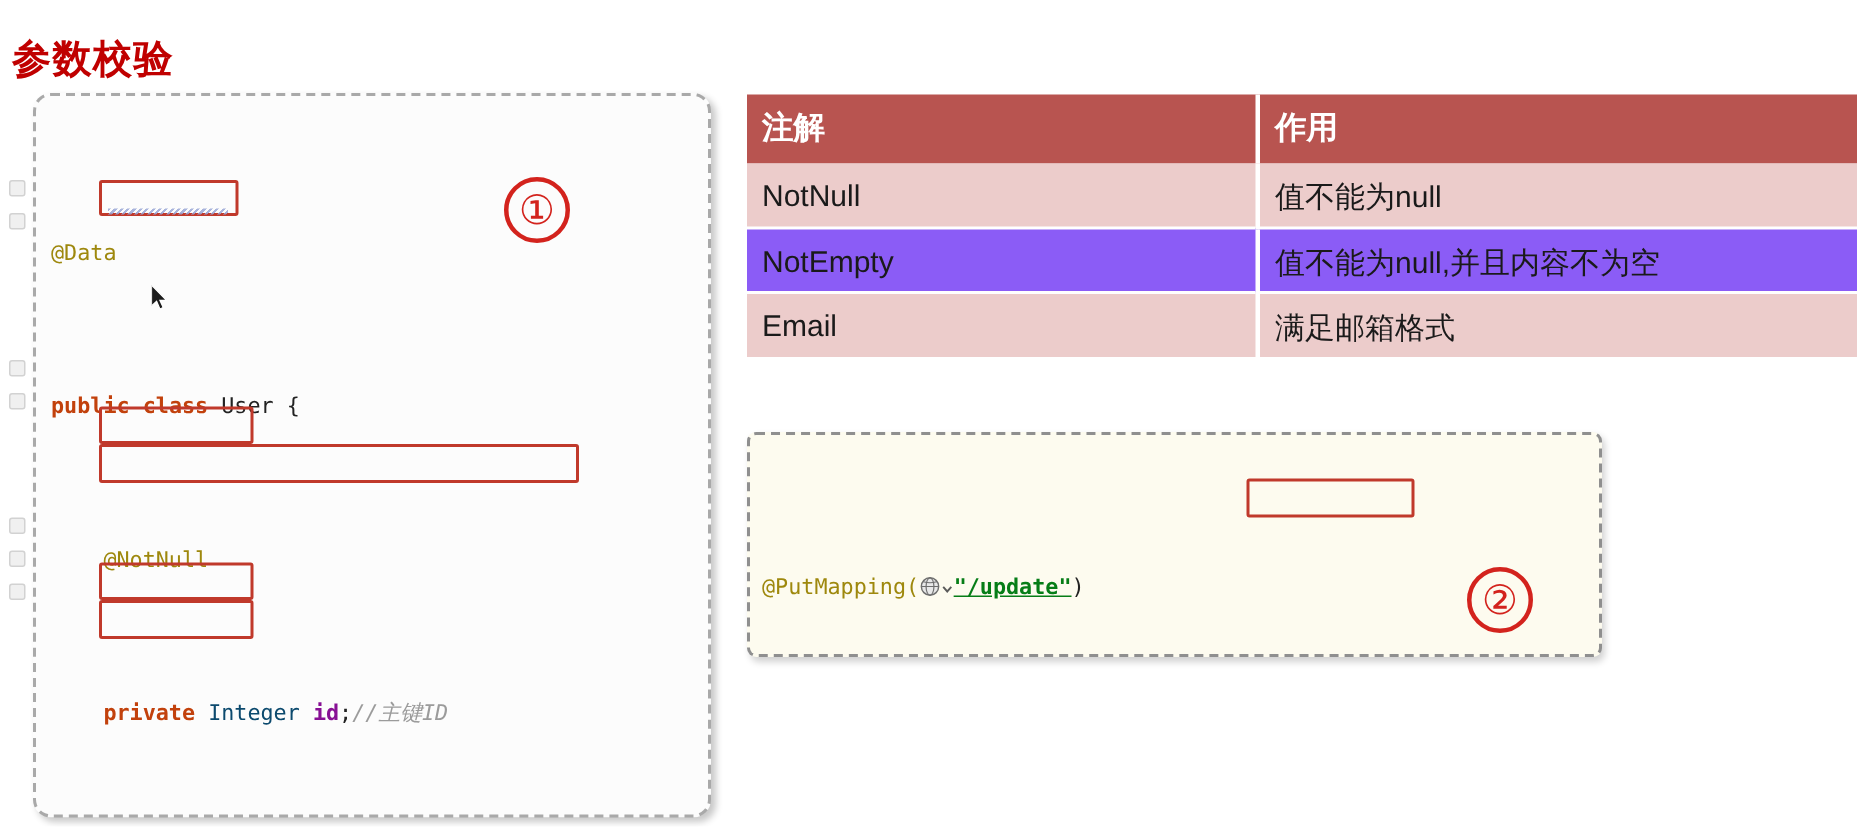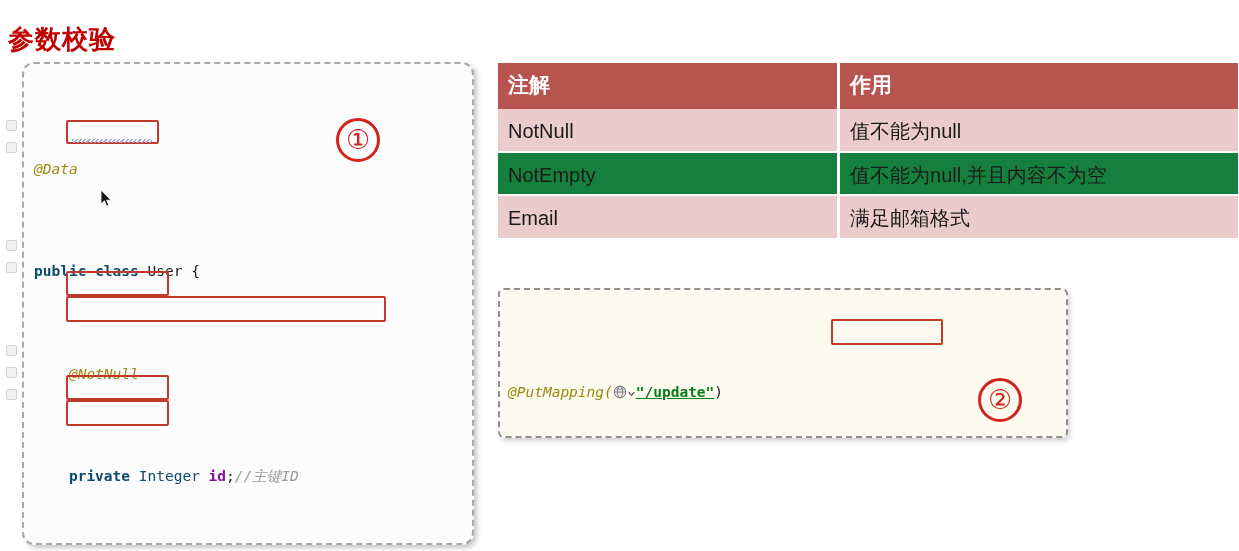--- a/index.html
+++ b/index.html
@@ -71,22 +71,22 @@
     line-height: 25.6px;
     white-space: pre;
     color: #222222;
   }
   #code-block-user .code { padding: 6px 0 0 10px; }
   #code-block-controller .code { padding: 8px 0 0 8px; font-size: 14.5px; line-height: 27px; }
 
   .ln { display: block; height: 25.6px; position: relative; }
   #code-block-controller .ln { height: 27px; }
 
-  .kw      { color: #0c4a6e; font-weight: bold; }
-  .ann     { color: #9e880d; font-style: italic; }
+  .kw      { color: #c2410c; font-weight: bold; }
+  .ann     { color: #9e880d; }
   .type    { color: #0c4a6e; }
   .field   { color: #871094; font-weight: bold; }
   .cmt     { color: #9b9b9b; font-style: italic; }
   .plain   { color: #222222; }
   .classnm { color: #222222; margin-top: 19px; }
   .url-str {
     color: #067d17;
     text-decoration: underline;
     font-weight: bold;
   }
@@ -154,21 +154,21 @@
   }
   #annotation-table td {
     font-size: 20px;
     color: #1a1a1a;
     padding: 5px 10px 2px 10px;
     height: 43px;
     border: none;
     vertical-align: middle;
   }
   #annotation-table tr.row-odd  td { background: #eccccb; }
-  #annotation-table tr.row-even td { background: #15803d; }
+  #annotation-table tr.row-even td { background: #8b5cf6; }
   #annotation-table th.col-a, #annotation-table td.col-a { width: 368px; }
   #annotation-table th.col-b, #annotation-table td.col-b { width: 440px; }
   #annotation-table th.col-a { border-right: 3px solid #ffffff; margin-top: 20px; }
   #annotation-table td.col-a { border-right: 3px solid #ffffff; }
   #annotation-table tr.row-odd td,
   #annotation-table tr.row-even td { border-bottom: 2px solid #ffffff; }
   #annotation-table tr:last-child td { border-bottom: none; }
 
   
   #mouse-cursor {

